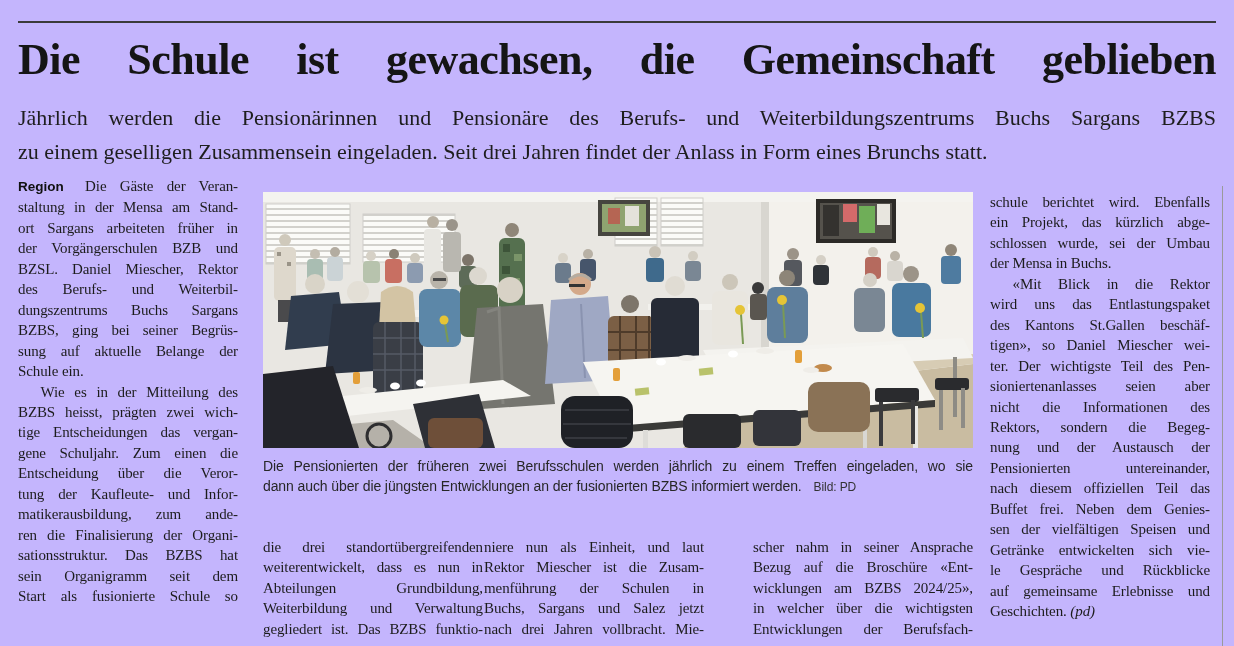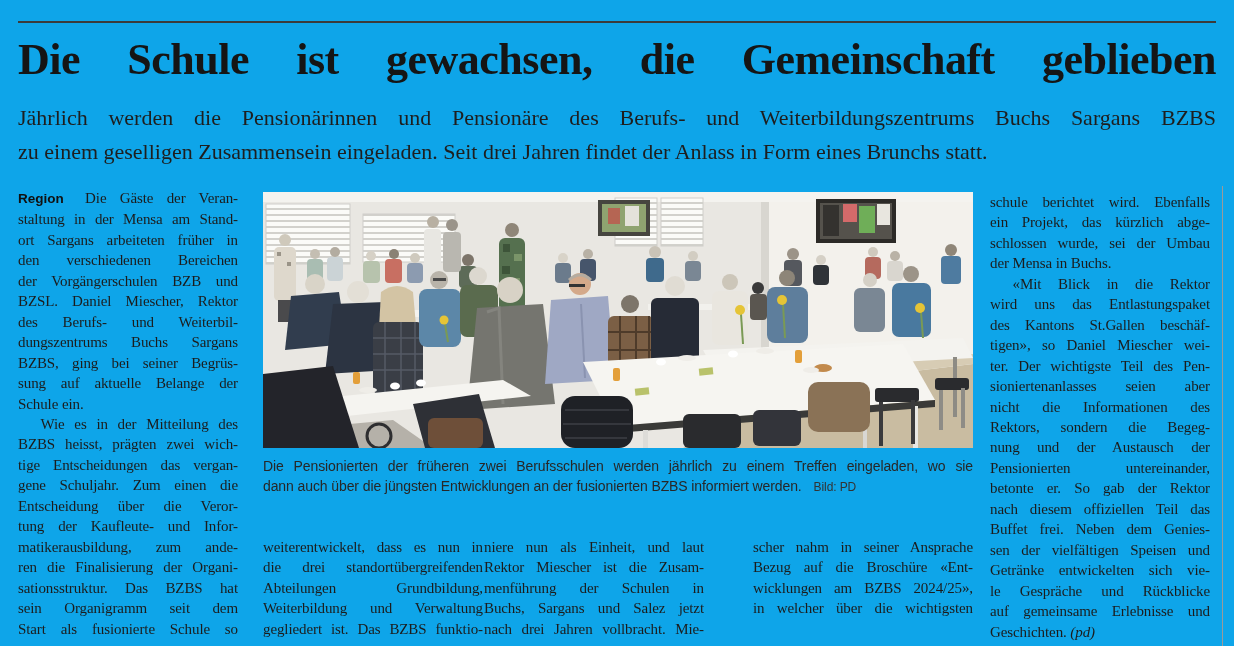--- a/index.html
+++ b/index.html
@@ -1,32 +1,32 @@
 <!DOCTYPE html>
 <html lang="de"><head>
 <meta charset="utf-8">
 <style>
   html,body { margin:0; padding:0; background:#ffffff; }
   .page {
-    position:relative; width:1234px; height:646px; background:#0ea5e9;
+    position:relative; width:1234px; height:646px; background:#c4b5fd;
     overflow:hidden; font-family:"Liberation Serif","DejaVu Serif",serif;
     color:#1c1c1c;
   }
   .toprule { position:absolute; left:18px; top:21px; width:1198px; height:2px; background:#3b3b3b; }
   .headline {
     position:absolute; left:18px; top:33px; width:1198px; margin:0;
     font-size:44px; line-height:54px; font-weight:700; letter-spacing:-0.5px;
     color:#151515; text-align:justify; text-align-last:justify; white-space:normal;
   }
   .lead { position:absolute; left:18px; top:101px; width:1198px; font-size:22px; line-height:33.5px; color:#1e1e1e; }
   .lead .tline { text-align:justify; text-align-last:justify; }
   .lead.no-just-last .tline:last-child { text-align-last:left; }
 
   .col { position:absolute; width:220px; font-size:15px; line-height:20.45px; letter-spacing:-0.1px; overflow:hidden; }
-  .col-1 { left:18px;  top:188px; height:454px; }
+  .col-1 { left:18px;  top:176px; height:454px; }
   .col-5 { left:990px; top:192px; height:454px; }
   .col-2 { left:263px; top:537px; height:109px; }
   .col-3 { left:484px; top:537px; height:109px; }
   .col-4 { left:753px; top:537px; height:109px; }
 
   .tline { text-align:justify; text-align-last:justify; min-height:20.45px; }
   .para { margin:0; }
   .para.no-just-last .tline:last-child { text-align-last:left; }
   .para.indent .tline:first-child { text-indent:1.5em; }
 
@@ -60,21 +60,20 @@
       <div class="tline">Jährlich werden die Pensionärinnen und Pensionäre des Berufs- und Weiterbildungszentrums Buchs Sargans BZBS</div>
       <div class="tline">zu einem geselligen Zusammensein eingeladen. Seit drei Jahren findet der Anlass in Form eines Brunchs statt.</div>
     </div>
 
   <div class="col col-1">
     <div class="para no-just-last">
       <div class="tline"><span class="kicker">Region</span> <span>Die Gäste der Veran-</span></div>
       <div>
           <div class="tline">staltung in der Mensa am Stand-</div>
           <div class="tline">ort Sargans arbeiteten früher in</div>
-          <div class="tline">den verschiedenen Bereichen</div>
           <div class="tline">der Vorgängerschulen BZB und</div>
           <div class="tline">BZSL. Daniel Miescher, Rektor</div>
           <div class="tline">des Berufs- und Weiterbil-</div>
           <div class="tline">dungszentrums Buchs Sargans</div>
           <div class="tline">BZBS, ging bei seiner Begrüs-</div>
           <div class="tline">sung auf aktuelle Belange der</div>
           <div class="tline">Schule ein.</div>
         </div>
     </div>
     <div class="para indent">
@@ -358,42 +357,43 @@
   <div class="caption">
     <div class="cap-l1">Die Pensionierten der früheren zwei Berufsschulen werden jährlich zu einem Treffen eingeladen, wo sie</div>
     <div class="cap-l2">
       <span>dann auch über die jüngsten Entwicklungen an der fusionierten BZBS informiert werden.</span>
       <span class="credit">Bild: PD</span>
     </div>
   </div>
 
   <div class="col col-2">
     <div class="para">
+        <div class="tline">die drei standortübergreifenden</div>
         <div class="tline">weiterentwickelt, dass es nun in</div>
-        <div class="tline">die drei standortübergreifenden</div>
         <div class="tline">Abteilungen Grundbildung,</div>
         <div class="tline">Weiterbildung und Verwaltung</div>
         <div class="tline">gegliedert ist. Das BZBS funktio-</div>
       </div>
   </div>
   <div class="col col-3">
     <div class="para">
         <div class="tline">niere nun als Einheit, und laut</div>
         <div class="tline">Rektor Miescher ist die Zusam-</div>
         <div class="tline">menführung der Schulen in</div>
         <div class="tline">Buchs, Sargans und Salez jetzt</div>
         <div class="tline">nach drei Jahren vollbracht. Mie-</div>
       </div>
   </div>
   <div class="col col-4">
     <div class="para">
         <div class="tline">scher nahm in seiner Ansprache</div>
         <div class="tline">Bezug auf die Broschüre «Ent-</div>
         <div class="tline">wicklungen am BZBS 2024/25»,</div>
         <div class="tline">in welcher über die wichtigsten</div>
+        <div class="tline">Entwicklungen der Berufsfach-</div>
       </div>
   </div>
 
   <div class="col col-5">
     <div class="para no-just-last">
         <div class="tline">schule berichtet wird. Ebenfalls</div>
         <div class="tline">ein Projekt, das kürzlich abge-</div>
         <div class="tline">schlossen wurde, sei der Umbau</div>
         <div class="tline">der Mensa in Buchs.</div>
       </div>
@@ -401,21 +401,20 @@
         <div class="tline">«Mit Blick in die Rektor</div>
         <div class="tline">wird uns das Entlastungspaket</div>
         <div class="tline">des Kantons St.Gallen beschäf-</div>
         <div class="tline">tigen», so Daniel Miescher wei-</div>
         <div class="tline">ter. Der wichtigste Teil des Pen-</div>
         <div class="tline">sioniertenanlasses seien aber</div>
         <div class="tline">nicht die Informationen des</div>
         <div class="tline">Rektors, sondern die Begeg-</div>
         <div class="tline">nung und der Austausch der</div>
         <div class="tline">Pensionierten untereinander,</div>
-        <div class="tline">betonte er. So gab der Rektor</div>
         <div class="tline">nach diesem offiziellen Teil das</div>
         <div class="tline">Buffet frei. Neben dem Genies-</div>
         <div class="tline">sen der vielfältigen Speisen und</div>
         <div class="tline">Getränke entwickelten sich vie-</div>
         <div class="tline">le Gespräche und Rückblicke</div>
         <div class="tline">auf gemeinsame Erlebnisse und</div>
       </div>
     <div class="tline" style="text-align-last:left;"><span>Geschichten.</span> <span class="pd">(pd)</span></div>
   </div>
 

